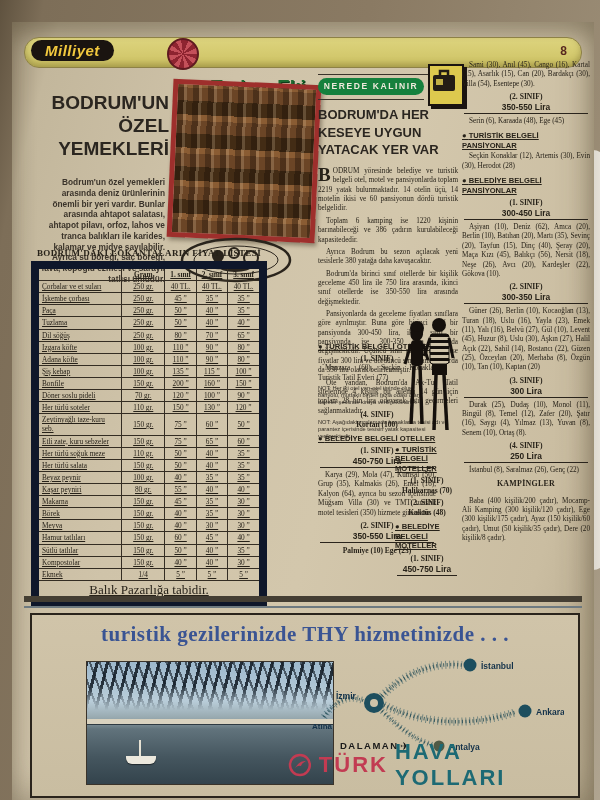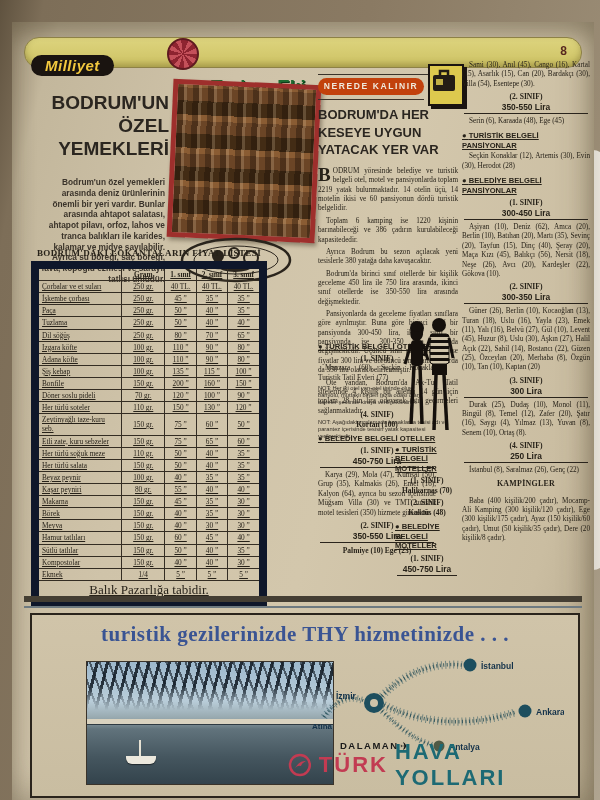--- a/index.html
+++ b/index.html
@@ -11,21 +11,21 @@
   .cloth{position:absolute;right:-6px;top:150px;width:26px;height:420px;background:linear-gradient(90deg,#cdc8bd,#ece8df);border-radius:14px;}
   .paper{
     position:absolute;left:12px;top:22px;right:6px;bottom:0;
     background:linear-gradient(105deg,#a2957c 0%,#c3b79c 6%,#cfc3a9 30%,#d3c7ac 55%,#cabda1 85%,#b7aa8e 100%);
     box-shadow:inset 0 14px 22px rgba(60,48,30,.35), inset -8px -10px 30px rgba(70,58,38,.25);
   }
   
   .mast-band{position:absolute;left:24px;top:37px;width:556px;height:29px;border-radius:15px;
     background:linear-gradient(180deg,#ddd47e,#cdc263);border:1px solid #8d8146;
     box-shadow:inset 0 -3px 6px rgba(110,100,40,.45);}
-  .milliyet-pill{position:absolute;left:6px;top:17px;height:21px;padding:0 14px;border-radius:12px;
+  .milliyet-pill{position:absolute;left:6px;top:2px;height:21px;padding:0 14px;border-radius:12px;
     background:#1a1410;color:#f2c83e;font-family:"Liberation Sans",sans-serif;
     font-weight:bold;font-style:italic;font-size:15px;line-height:21px;letter-spacing:.5px;}
   .sun{position:absolute;left:142px;top:0px;width:28px;height:28px;border-radius:50%;
     background:repeating-conic-gradient(#8e2430 0 22deg,#c4505a 22deg 44deg);border:2px solid #5e1a20;}
   .turizm{position:absolute;left:186px;top:2px;font-family:"Liberation Sans",sans-serif;font-weight:bold;
     font-size:19px;color:#1d6b30;text-shadow:1px 1px 0 #0c3d1a;margin-top:36px;}
   .pageno{position:absolute;right:14px;top:6px;font-family:"Liberation Sans",sans-serif;font-weight:bold;
     font-size:12px;color:#57281f;}
   
   .food-title{position:absolute;left:33px;top:92px;width:136px;text-align:right;
@@ -42,21 +42,21 @@
   .table-wrap{position:absolute;left:31px;top:248px;width:236px;}
   .table-title{text-align:center;font-weight:bold;font-size:9px;letter-spacing:.4px;margin-bottom:3px;}
   table.price{width:100%;border-collapse:collapse;border:8px solid #0f172a;text-decoration:underline;}
   table.price th, table.price td{border:1px solid #342d23;font-size:7.3px;line-height:1.25;padding:1px 3px;}
   table.price th{font-weight:bold;text-align:center;}
   table.price td{text-align:center;}
   table.price td.cell-name{text-align:left;width:38%;}
   table.price th:nth-child(2), table.price td:nth-child(2){width:19%;}
   table.price tfoot td{text-align:center;font-size:13px;}
   
-  .banner-pill{position:absolute;left:318px;top:78px;width:106px;height:17px;background:#c2410c;border-radius:9px;
+  .banner-pill{position:absolute;left:318px;top:78px;width:106px;height:17px;background:#15803d;border-radius:9px;
     color:#efe9dc;font-family:"Liberation Sans",sans-serif;font-weight:bold;font-size:8.5px;
     letter-spacing:1.6px;line-height:17px;text-align:center;}
   .banner-rule-top{position:absolute;left:318px;top:74px;width:138px;height:1px;background:#3a332a;}
   .banner-rule-bot{position:absolute;left:318px;top:99px;width:106px;height:1px;background:#3a332a;}
   .icon-box{position:absolute;left:428px;top:64px;width:32px;height:38px;background:#ddc94e;
     border:2px solid #1a1410;box-shadow:3px 3px 0 #1a1410;}
   .stay-title{position:absolute;left:318px;top:106px;width:142px;font-family:"Liberation Sans",sans-serif;
     font-weight:bold;font-size:13px;line-height:1.35;color:#2b2620;}
   .stay-body{position:absolute;left:318px;top:167px;width:140px;}
   .mid-left{position:absolute;left:318px;top:337px;width:118px;}

